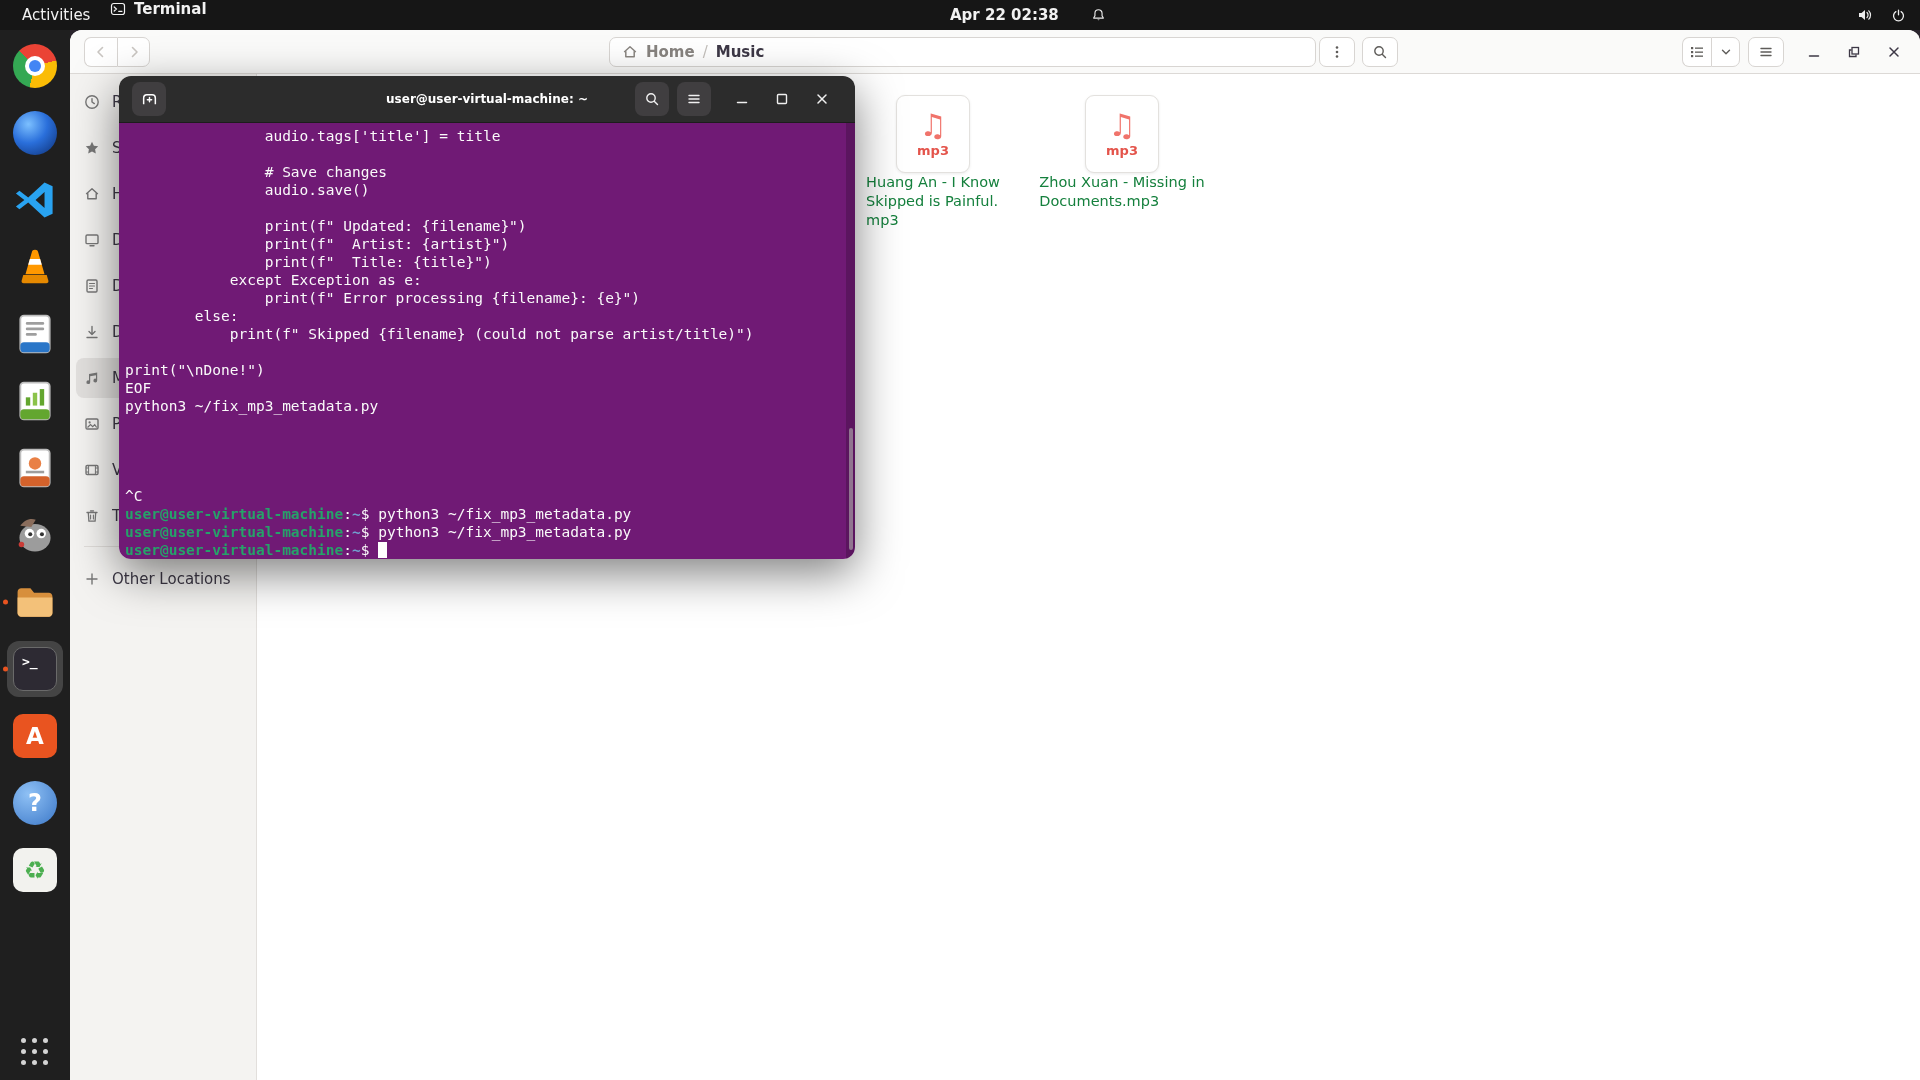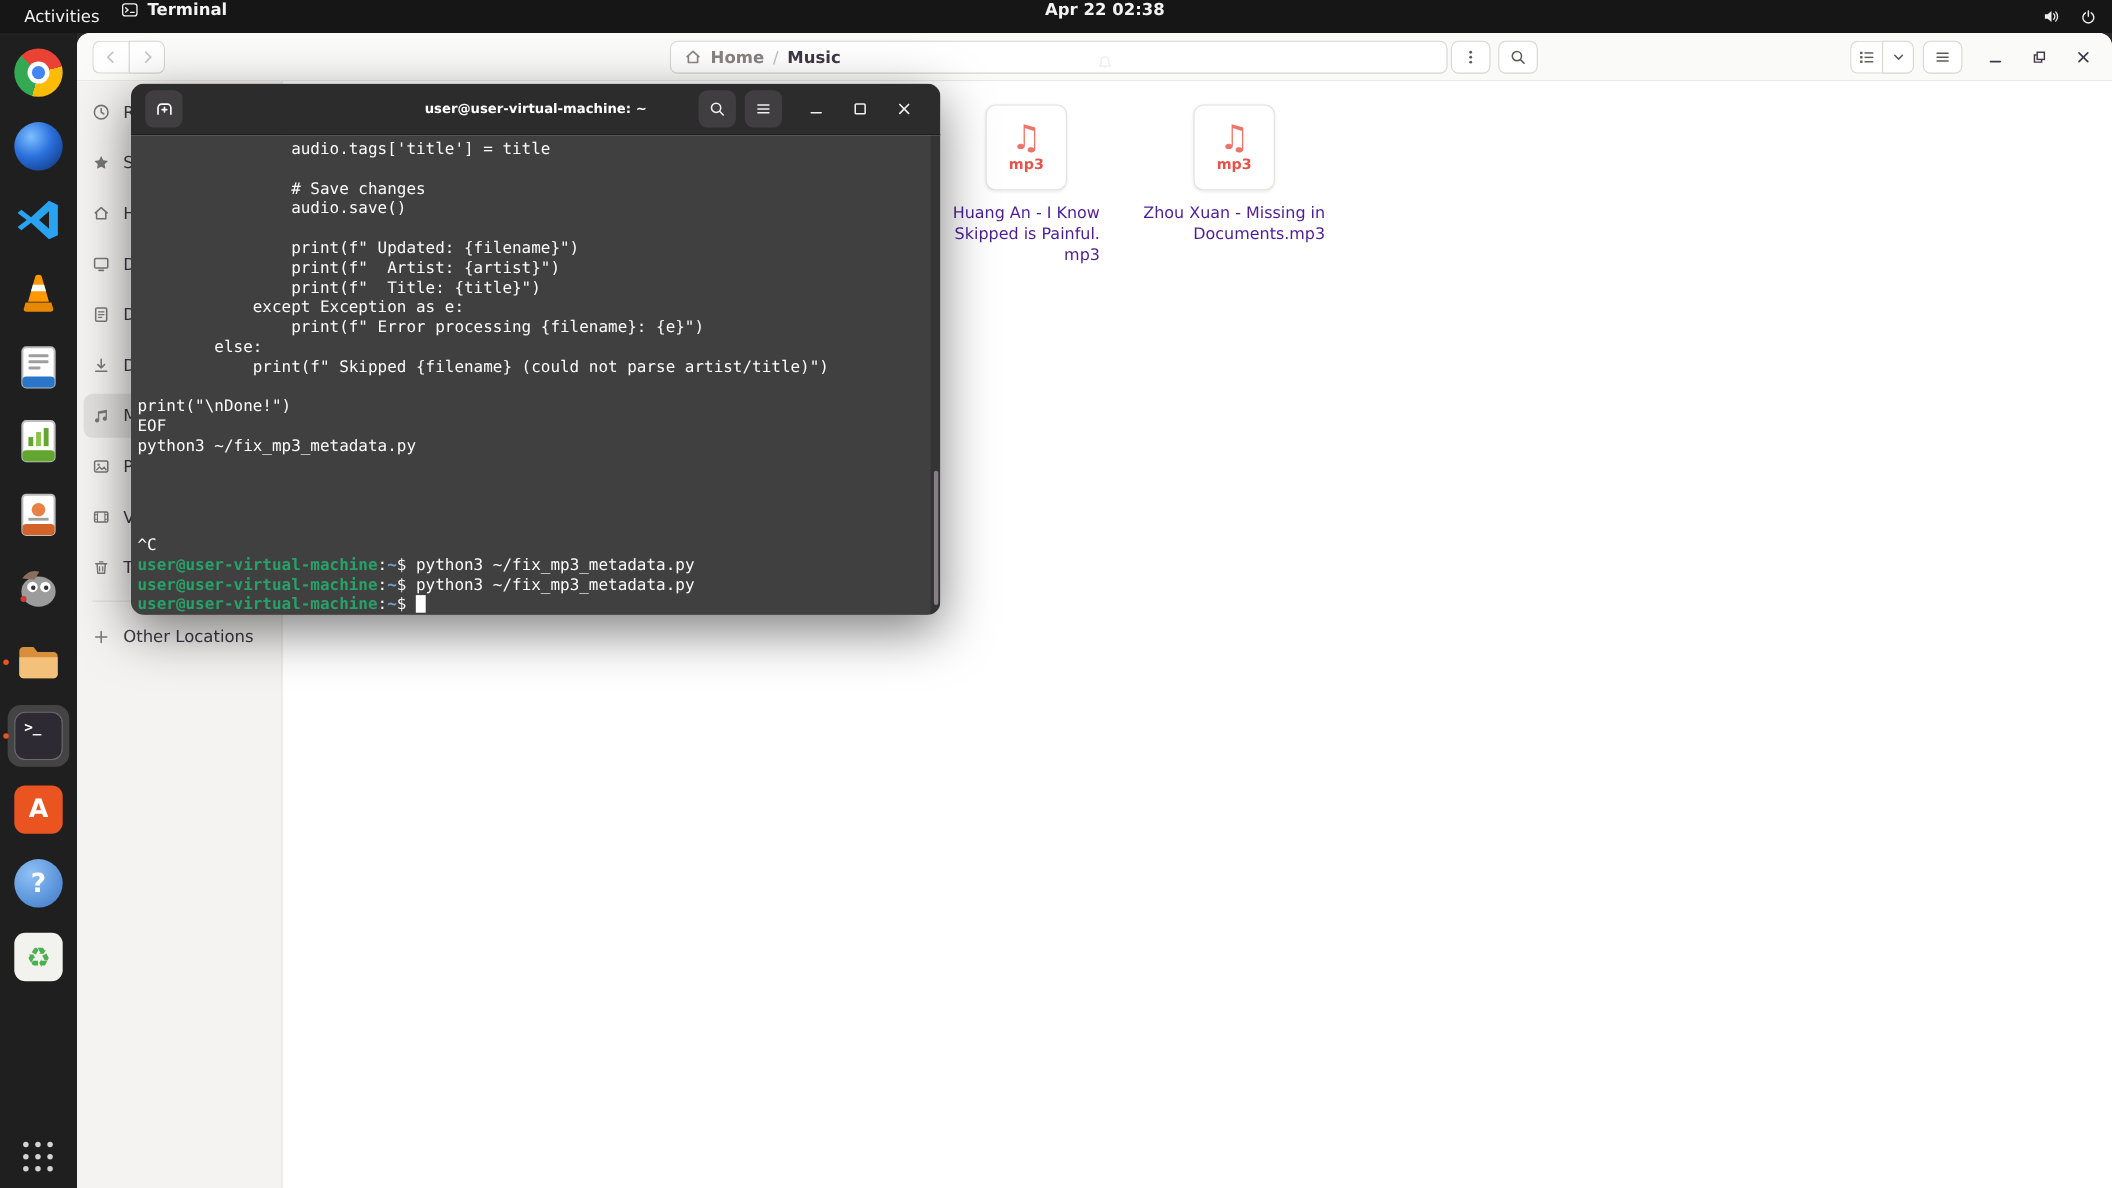--- a/index.html
+++ b/index.html
@@ -6,21 +6,21 @@
   html,body { width:1920px; height:1080px; overflow:hidden; background:#2e2831;
               font-family:"DejaVu Sans","Liberation Sans",sans-serif; }
   svg { display:block; }
 
   
   .topbar { position:absolute; left:0; top:0; width:1920px; height:30px; background:#161616;
             color:#f2f2f2; font-size:15px; z-index:20; }
   .tb-activities { position:absolute; left:14px; top:0; height:30px; display:flex; align-items:center;
                    padding:0 8px; cursor:default; }
   .tb-app { position:absolute; left:110px; top:0; height:18px; display:flex; align-items:center; gap:8px; font-weight:bold; }
-  .tb-clock { position:absolute; left:950px; top:0; height:30px; display:flex; align-items:center; gap:32px;flex-direction:column; }
+  .tb-clock { position:absolute; left:950px; top:0; height:30px; display:flex; align-items:center; gap:32px; }
   .tb-clock .time { font-weight:600; }
   .tb-sys { position:absolute; right:14px; top:0; height:30px; display:flex; align-items:center; gap:18px; }
 
   
   .dock { position:absolute; left:0; top:30px; bottom:0; width:70px; background:#1f1f1f; z-index:15;
           display:flex; flex-direction:column; align-items:center; padding-top:8px; }
   .dock-item { position:relative; width:56px; height:56px; min-height:56px; display:flex; align-items:center;
                justify-content:center; margin-bottom:11px; border-radius:12px; }
   .dock-item.focused { background:rgba(255,255,255,.17); }
   .dock-item.running::before { content:""; position:absolute; left:-4px; top:50%; transform:translateY(-50%);
@@ -83,36 +83,36 @@
   .sb-div { height:1px; background:#e0ddda; margin:10px 14px 12px 14px; }
 
   .fm-content { position:absolute; left:187px; top:44px; right:0; bottom:0; background:#fff; }
   .file-item { position:absolute; width:190px; display:flex; flex-direction:column; align-items:center; }
   .fi0 { left:581px; top:21px; } .fi1 { left:770px; top:21px; }
   .mp3-card { width:74px; height:78px; background:#fff; border:1px solid #e3e1de; border-radius:9px;
               box-shadow:0 1px 3px rgba(0,0,0,.08); display:flex; flex-direction:column;
               align-items:center; justify-content:center; }
   .mp3-card .note { font-size:31px; color:#f0736b; line-height:1; }
   .mp3-card .ext { font-size:13px; font-weight:bold; color:#e4544b; margin-top:2px; }
-  .file-label { margin-top:12px; font-size:14.5px; line-height:19px; color:#4c1d95; text-align:right; }
+  .file-label { margin-top:0; font-size:14.5px; line-height:19px; color:#15803d; text-align:left; }
 
   
   .terminal-window { position:absolute; left:119px; top:76px; width:736px; height:483px; z-index:8;
                      border-radius:12px; box-shadow:0 14px 46px rgba(0,0,0,.5); overflow:hidden; }
   .tw-header { position:relative; height:47px; background:#2c2c2c; border-bottom:1px solid #1d1d1d; }
   .tw-title { position:absolute; left:50%; top:50%; transform:translate(-50%,-50%); color:#fff;
               font-weight:bold; font-size:12px; white-space:nowrap; }
   .tw-btn { position:absolute; top:6px; width:34px; height:34px; background:#403e40; border-radius:8px;
             display:flex; align-items:center; justify-content:center; }
   .tw-newtab { left:13px; }
   .tw-search { right:186px; } .tw-menu { right:144px; }
   .tw-ctl { position:absolute; top:10px; width:26px; height:26px; border-radius:50%;
             display:flex; align-items:center; justify-content:center; }
   .tw-min { right:100px; } .tw-max { right:60px; } .tw-close { right:20px; }
-  .tw-body { position:relative; height:436px; background:#404040; padding:4px 0 0 6px; }
+  .tw-body { position:relative; height:436px; background:#701a75; padding:4px 0 0 6px; }
   .t-gutter { position:absolute; right:0; top:0; bottom:0; width:9px; background:rgba(0,0,0,.18); }
   .t-scroll { position:absolute; right:2px; top:70%; height:28%; width:4px; background:#a396a0;
               border-radius:2px; opacity:.75; }
   .t-screen { font-family:"DejaVu Sans Mono","Liberation Mono",monospace; font-size:14.5px;
               line-height:18px; color:#fafafa; white-space:pre; }
   .t-line { height:18px; }
   .seg-green { color:#26a269; font-weight:bold;margin-top:20px; }
   .seg-blue { color:#729fcf; font-weight:bold; }
   .cursor { display:inline-block; width:9px; height:16px; background:#ffffff; vertical-align:-3px; }
 </style>

